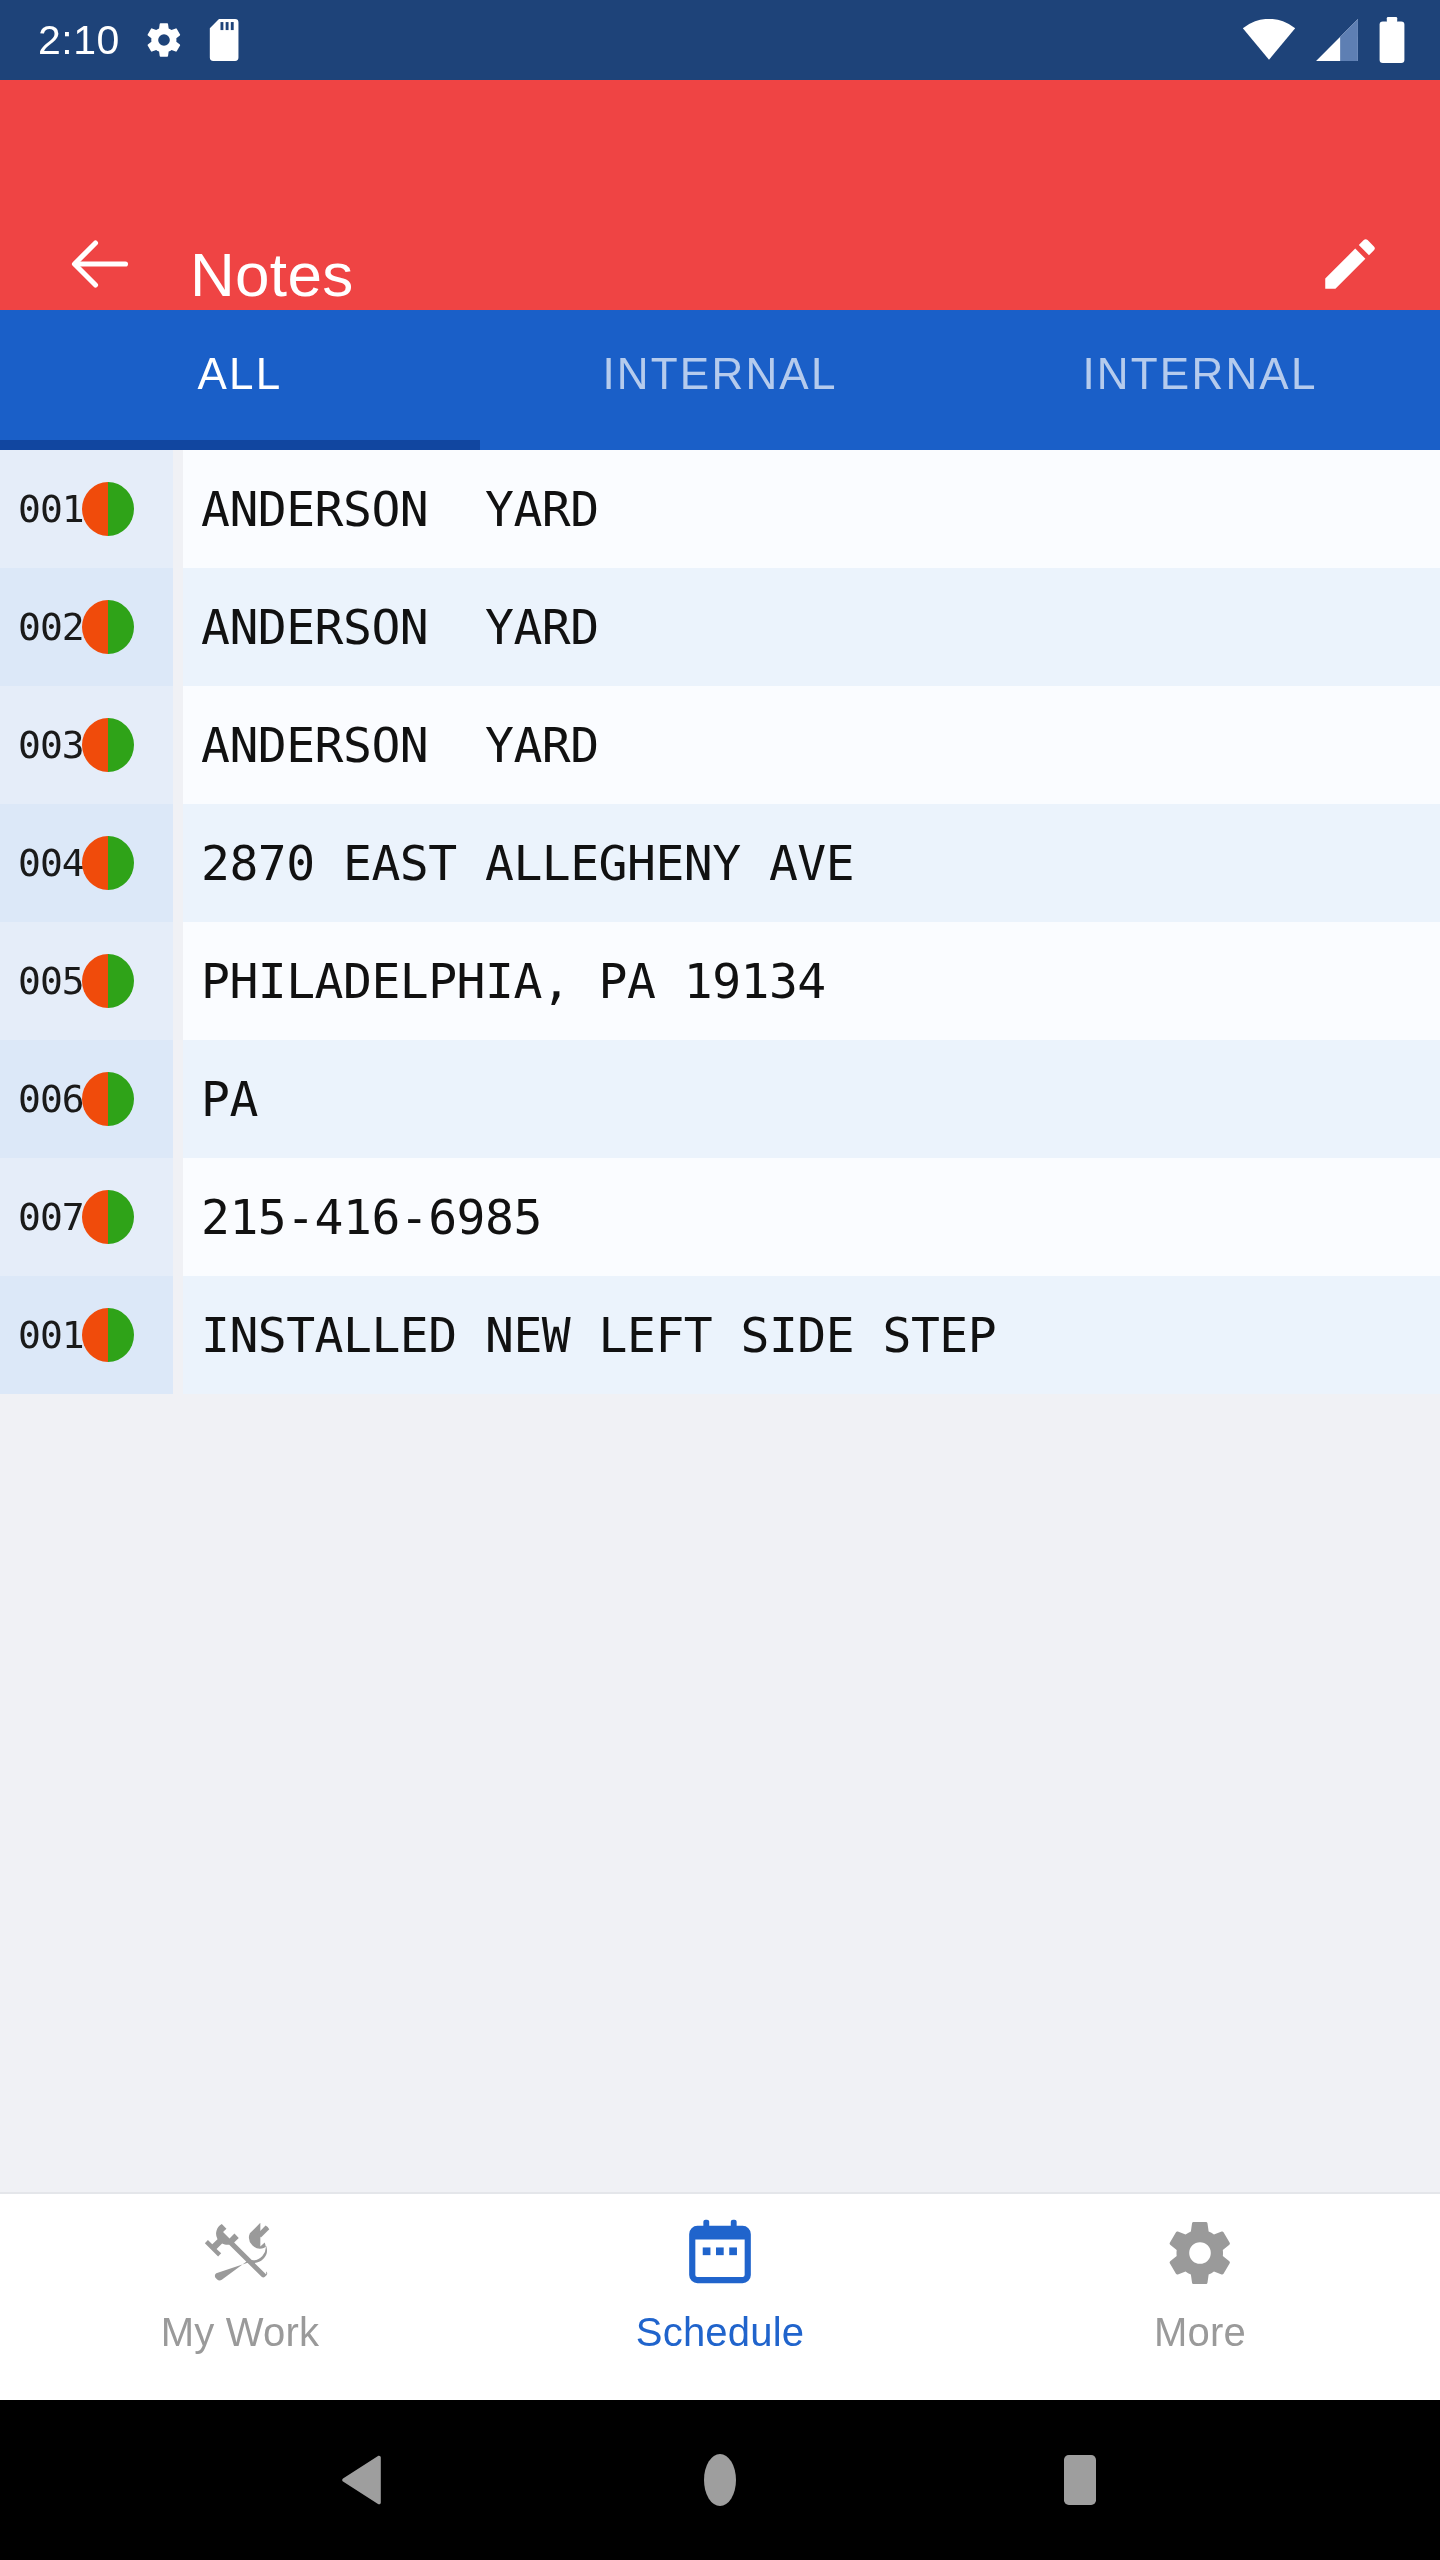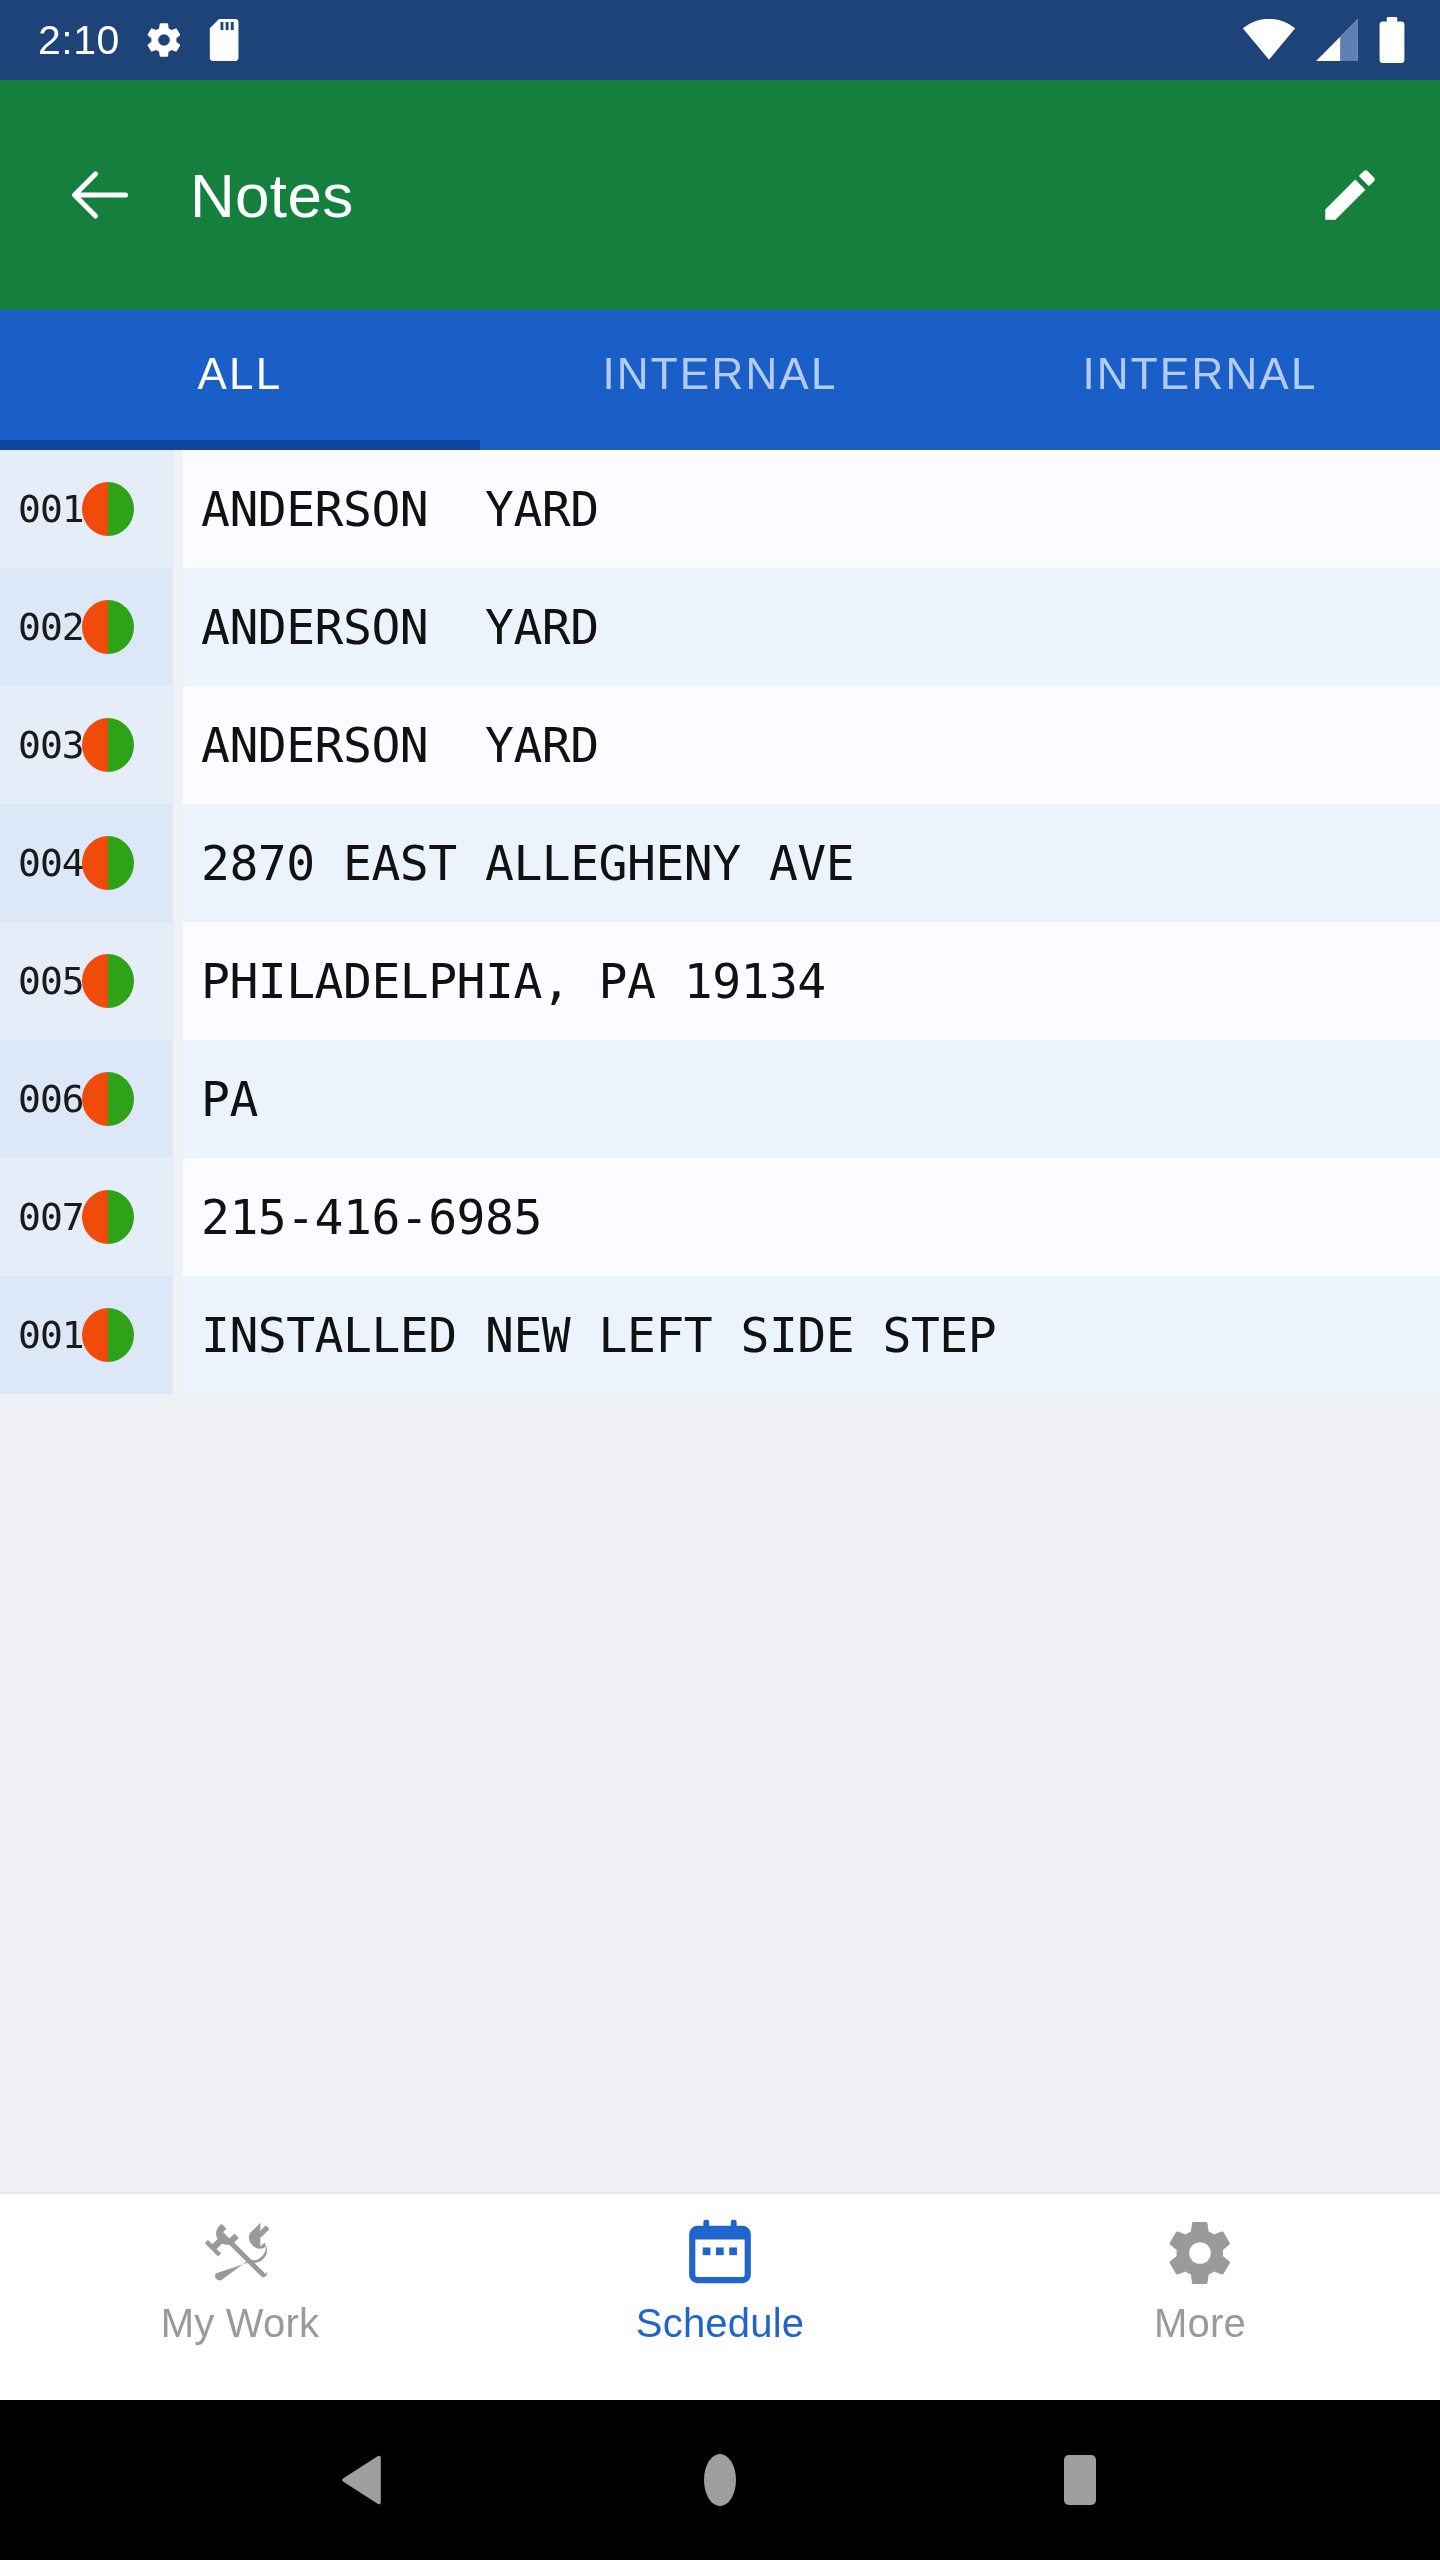--- a/index.html
+++ b/index.html
@@ -49,23 +49,23 @@
     margin-left: auto;
     display: flex;
     align-items: center;
     gap: 18px;
   }
   .svg-ico { display: block; }
 
   
   .appbar {
     flex: 0 0 230px;
-    background: #15803d;
-    display: flex;
-    align-items: center;
+    background: #ef4444;
+    display: flex;
+    align-items: flex-end;
     padding: 0 44px 0 54px;
     box-sizing: border-box;
   }
   .back-btn {
     width: 92px;
     height: 92px;
     display: flex;
     align-items: center;
     justify-content: center;
     cursor: pointer;
@@ -184,21 +184,21 @@
     display: flex;
     align-items: flex-start;
     padding-top: 22px;
     box-sizing: border-box;
   }
   .navitem {
     flex: 1 1 33.333%;
     display: flex;
     flex-direction: column;
     align-items: center;
-    gap: 13px;
+    gap: 22px;
     cursor: pointer;
   }
   .navitem-label {
     font-size: 40px;
     color: #9A9A9A;
     letter-spacing: 0.2px;
     line-height: 1;
   }
   .navitem.active .navitem-label { color: #2064CC; }
 

